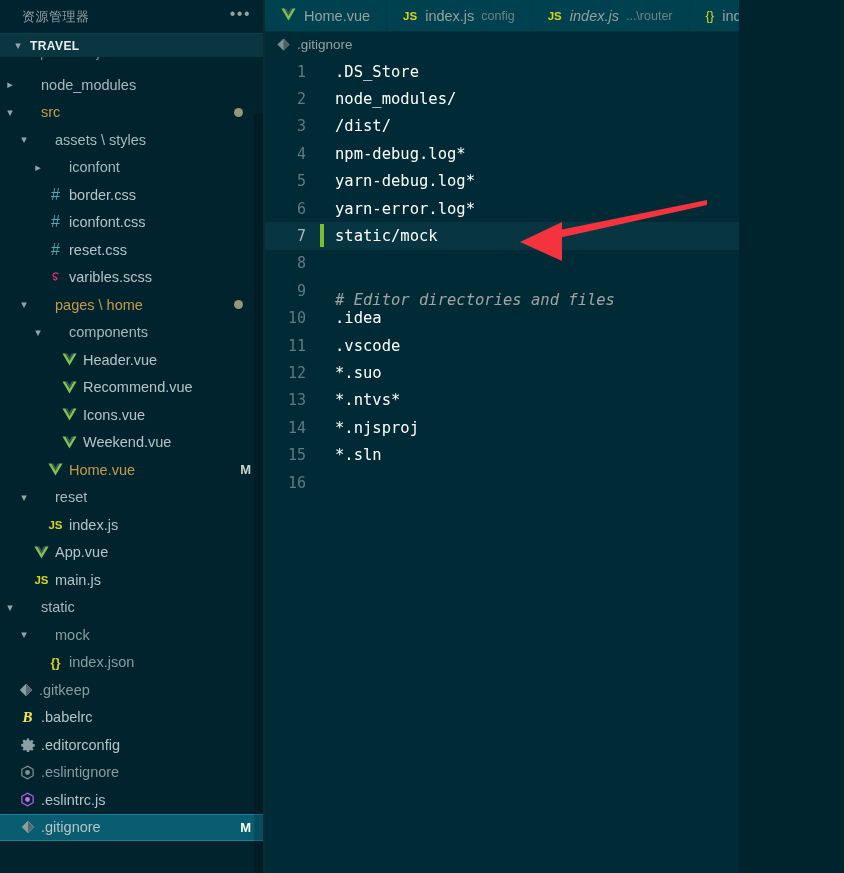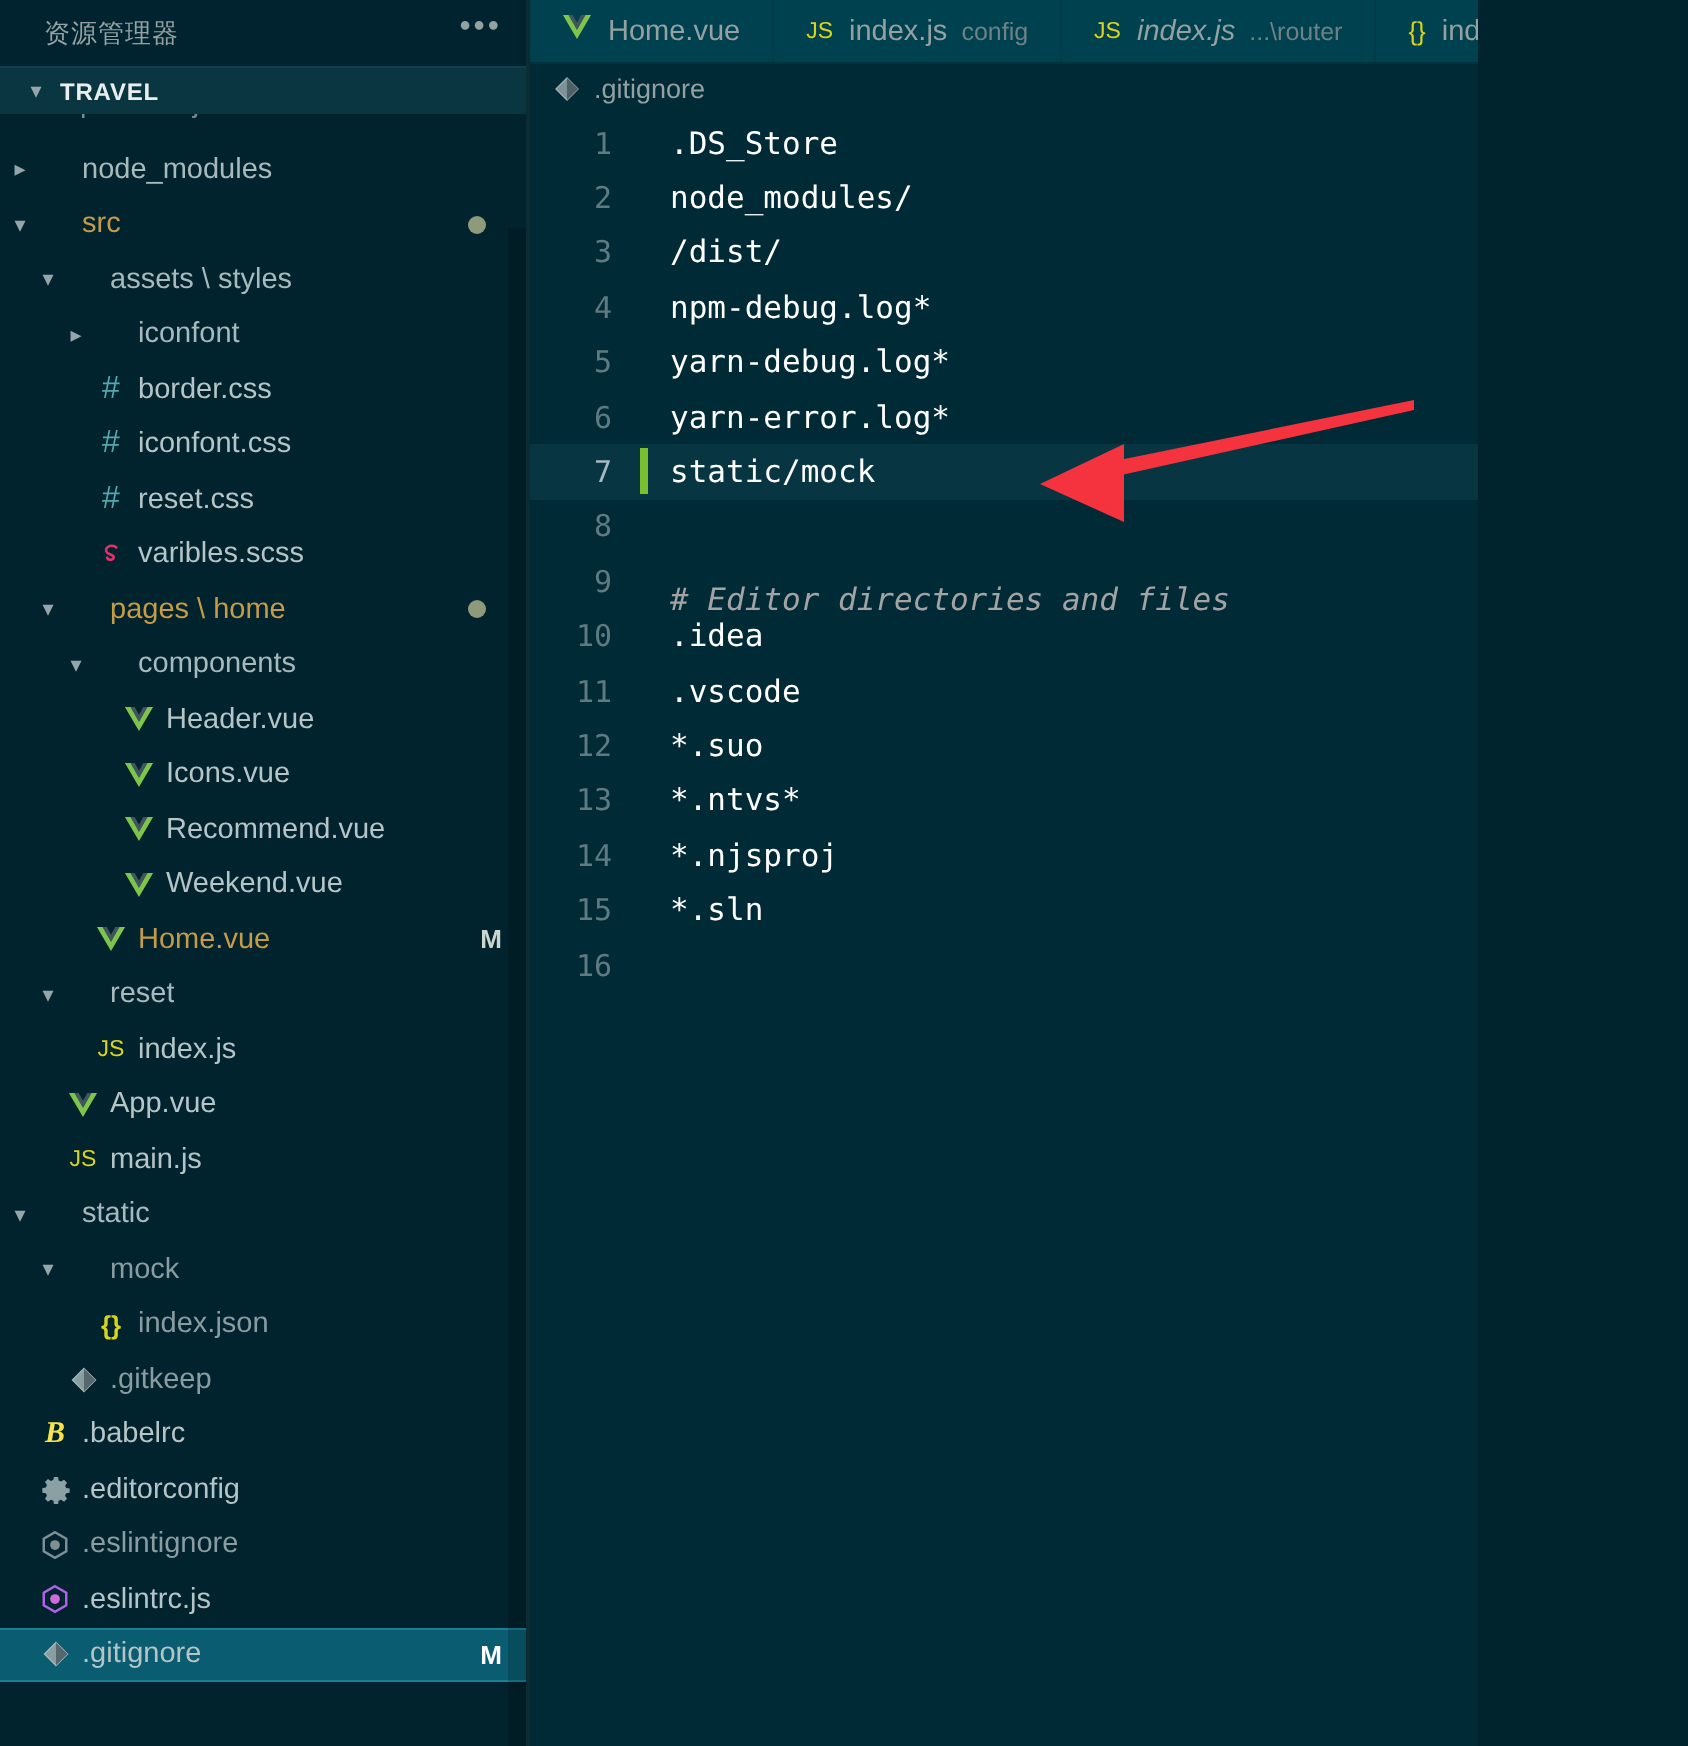--- a/index.html
+++ b/index.html
@@ -70,21 +70,21 @@
     display: inline-block; width: 16px; min-width: 16px;
     text-align: center; color: #94a6a9; font-size: 11px;
   }
   .ficon {
     display: inline-block; width: 19px; min-width: 19px;
     text-align: center; margin-right: 4px;
     font-size: 13px; font-weight: bold;
   }
   .ficon svg { display: block; margin: 0 auto; }
   .i-vue { color: #7ec64b; }
-  .i-js { color: #d8d41e; font-size: 11.5px; font-weight: normal; }
+  .i-js { color: #d8d41e; font-size: 11.5px; font-weight: bold; }
   .i-css { color: #51a8b0; font-size: 16px; font-weight: normal; }
   .i-scss { color: #e0316a; }
   .i-json { color: #d8d41e; font-size: 13px; }
   .i-babel { color: #f6e44b; font-style: italic; font-family: "Liberation Serif", serif; font-size: 15px; }
   .i-git { color: #7c9296; }
   .dot-modified {
     position: absolute; right: 22px;
     width: 9px; height: 9px; border-radius: 50%;
     background: #8f9a7a;
   }
@@ -256,31 +256,31 @@
             <span class="lbl name-file">Header.vue</span>
           </div>
           <div class="row" style="padding-left:44px">
             <span class="chev"></span>
             <span class="ficon i-vue">
               <svg width="15" height="13" viewBox="0 0 16 14">
                 <path d="M0.4 0.6h3.2L8 8.2l4.4-7.6h3.2L8 13.4z" fill="#7ec64b"></path>
                 <path d="M3.4 0.6h2.3L8 4.7l2.3-4.1h2.3L8 8.6z" fill="#41555f"></path>
               </svg>
             </span>
-            <span class="lbl name-file">Icons.vue</span>
+            <span class="lbl name-file">Recommend.vue</span>
           </div>
           <div class="row" style="padding-left:44px">
             <span class="chev"></span>
             <span class="ficon i-vue">
               <svg width="15" height="13" viewBox="0 0 16 14">
                 <path d="M0.4 0.6h3.2L8 8.2l4.4-7.6h3.2L8 13.4z" fill="#7ec64b"></path>
                 <path d="M3.4 0.6h2.3L8 4.7l2.3-4.1h2.3L8 8.6z" fill="#41555f"></path>
               </svg>
             </span>
-            <span class="lbl name-file">Recommend.vue</span>
+            <span class="lbl name-file">Icons.vue</span>
           </div>
           <div class="row" style="padding-left:44px">
             <span class="chev"></span>
             <span class="ficon i-vue">
               <svg width="15" height="13" viewBox="0 0 16 14">
                 <path d="M0.4 0.6h3.2L8 8.2l4.4-7.6h3.2L8 13.4z" fill="#7ec64b"></path>
                 <path d="M3.4 0.6h2.3L8 4.7l2.3-4.1h2.3L8 8.6z" fill="#41555f"></path>
               </svg>
             </span>
             <span class="lbl name-file">Weekend.vue</span>
@@ -329,21 +329,21 @@
           <div class="row" style="padding-left:16px">
             <span class="chev">▾</span>
             <span class="ficon"></span>
             <span class="lbl name-dim">mock</span>
           </div>
           <div class="row" style="padding-left:30px">
             <span class="chev"></span>
             <span class="ficon i-json">{}</span>
             <span class="lbl name-dim">index.json</span>
           </div>
-          <div class="row" style="padding-left:16px">
+          <div class="row" style="">
             <span class="chev"></span>
             <span class="ficon i-git">
               <svg width="14" height="14" viewBox="0 0 16 16">
                 <path d="M8 1.4 14.6 8 8 14.6 1.4 8z" fill="#8a9ea2" stroke="#a9bbbe" stroke-width="0.7"></path>
                 <path d="M8 1.4 14.6 8 8 14.6z" fill="#56686d"></path>
               </svg>
             </span>
             <span class="lbl name-dim">.gitkeep</span>
           </div>
           <div class="row" style="padding-left:2px">

